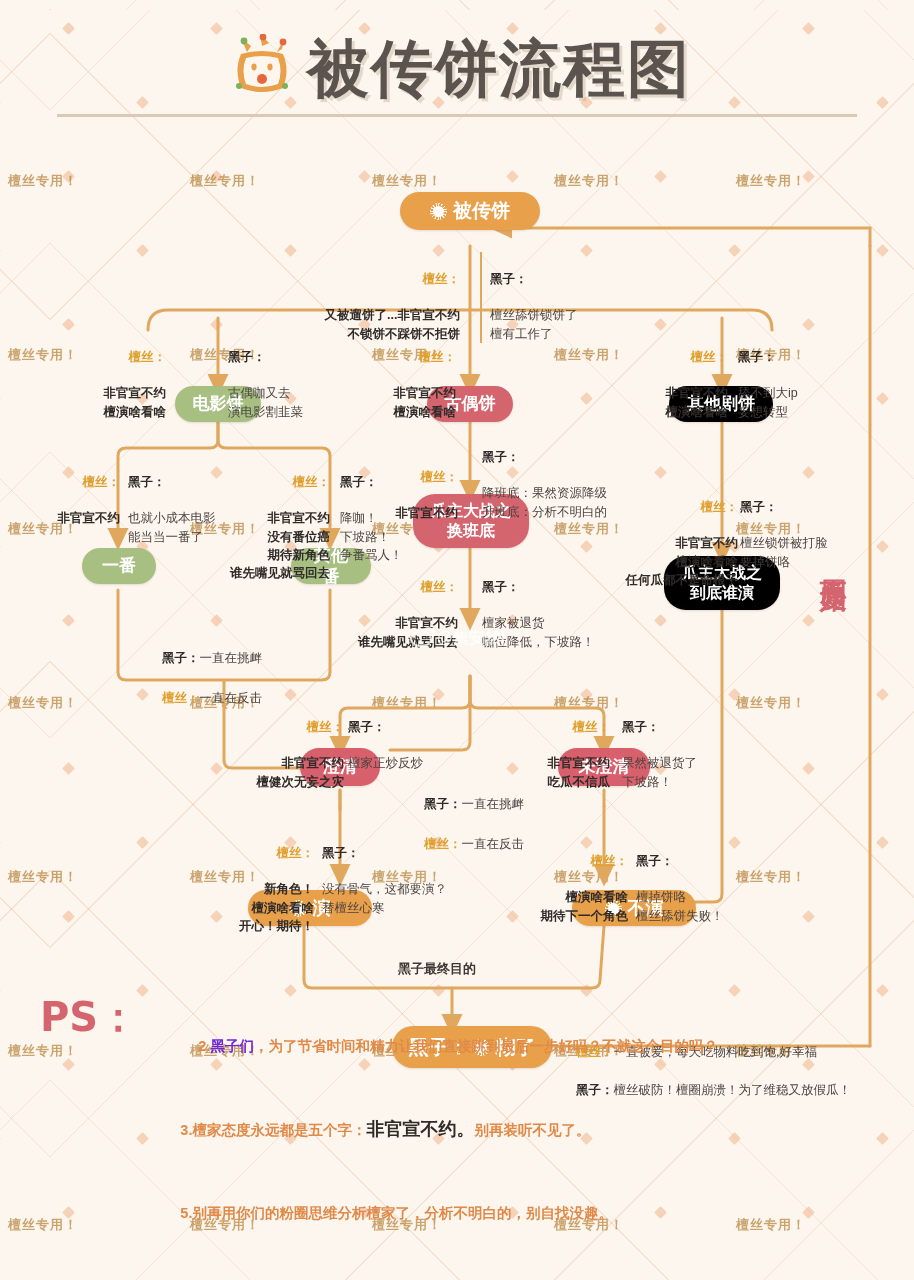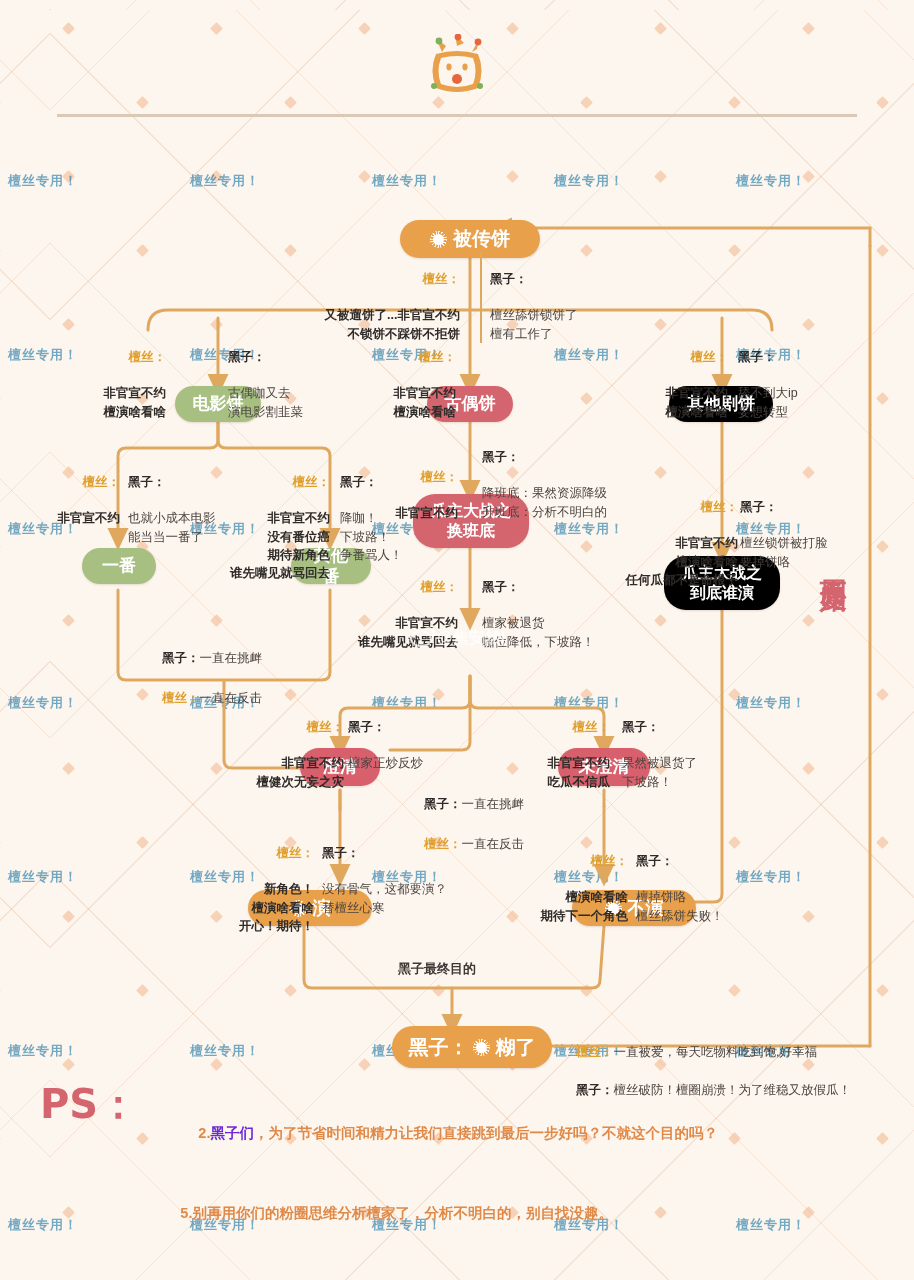--- a/index.html
+++ b/index.html
@@ -14,21 +14,21 @@
   #bg { position: absolute; inset: 0; z-index: 0; }
   .lattice {
     position: absolute; inset: 0;
     background-image:
       repeating-linear-gradient(45deg, rgba(226,140,90,.20) 0 1px, transparent 1px 148px),
       repeating-linear-gradient(-45deg, rgba(226,140,90,.20) 0 1px, transparent 1px 148px);
     background-position: 50px 10px, 50px 10px;
   }
   .dot { position: absolute; width: 9px; height: 9px; background: #f0b48c; opacity: .55;
          transform: rotate(45deg); border-radius: 1px; }
-  .wm { position: absolute; font-size: 13px; font-weight: bold; color: #0369a1; opacity: .55;
+  .wm { position: absolute; font-size: 13px; font-weight: bold; color: #a16207; opacity: .55;
         letter-spacing: 1px; white-space: nowrap; }
 
   
   #header { position: absolute; left: 0; top: 0; width: 914px; z-index: 5; }
   .title-row { display: flex; align-items: center; justify-content: center; gap: 6px;
                padding-top: 34px; }
   .t-orange, .t-dark {
     font-size: 62px; font-weight: bold; letter-spacing: 2px; line-height: 1;
     font-family: "DejaVu Sans", sans-serif;
   }
@@ -274,20 +274,21 @@
         <path d="M14 20 q21 -6 42 0 q7 16 0 34 q-21 8 -42 0 q-7 -18 0 -34 Z" fill="#e8a04a"></path>
         <path d="M19 24 q16 -4 32 0 q5 13 0 26 q-16 6 -32 0 q-5 -13 0 -26 Z" fill="#fdf6ee"></path>
         <ellipse cx="27" cy="33" rx="2.6" ry="3.4" fill="#e8a04a"></ellipse>
         <ellipse cx="43" cy="33" rx="2.6" ry="3.4" fill="#e8a04a"></ellipse>
         <path d="M30 40 q5 8 10 0 q-5 11 -10 0 Z" fill="#e4683c"></path>
         <circle cx="35" cy="45" r="5" fill="#e4683c"></circle>
         <circle cx="12" cy="52" r="3" fill="#7fb05a"></circle>
         <circle cx="58" cy="52" r="3" fill="#7fb05a"></circle>
       </svg>
     </span>
+    <span class="t-dark">被传饼流程图</span>
   </div>
   <div class="underline"></div>
 </div>
 
 <div id="flow">
   <svg width="914" height="1280">
     <defs>
       <marker id="ar" markerWidth="9" markerHeight="9" refX="4.5" refY="4.5" orient="auto">
         <path d="M0.5,1 L8,4.5 L0.5,8 Z" fill="#e0a85f"></path>
       </marker>
@@ -335,21 +336,21 @@
 
       <path d="M870 246 L870 1046 q0 0 0 0"></path>
       <path d="M552 1046 L870 1046"></path>
       <path d="M870 228 L870 246"></path>
       <path d="M870 228 L500 228" marker-end="url(#ar)"></path>
 
       <path d="M224 680 L224 884 q0 8 8 8 L252 892" stroke="none"></path>
     </g>
   </svg>
 
-  <div class="node n-orange" style="left:400px; top:220px; width:140px; height:38px; font-size:19px;">
+  <div class="node n-orange" style="left:400px; top:192px; width:140px; height:38px; font-size:19px;">
     <span class="sun"></span><span>被传饼</span>
   </div>
 
   <div class="node n-green" style="left:175px; top:386px; width:86px; height:36px; font-size:17px;">
     <span>电影饼</span>
   </div>
 
   <div class="node n-red" style="left:427px; top:386px; width:86px; height:36px; font-size:17px;">
     <span>古偶饼</span>
   </div>
@@ -557,17 +558,20 @@
 </div>
 
 <div id="ps">
   <div class="ps-row">
     <div class="ps-label">PS：</div>
     <div class="ps-list">
       <div class="ps-item indent">
         <span>2.</span><span class="strong-dark">黑子们</span><span>，为了节省时间和精力让我们直接跳到最后一步好吗？不就这个目的吗？</span>
       </div>
       <div class="ps-item">
+        <span>3.</span><span>檀家态度永远都是五个字：</span><span class="big-dark">非官宣不约。</span><span>别再装听不见了。</span>
+      </div>
+      <div class="ps-item">
         <span>5.</span><span>别再用你们的粉圈思维分析檀家了，分析不明白的，别自找没趣。</span>
       </div>
     </div>
   </div>
 </div>
 
 </body></html>

